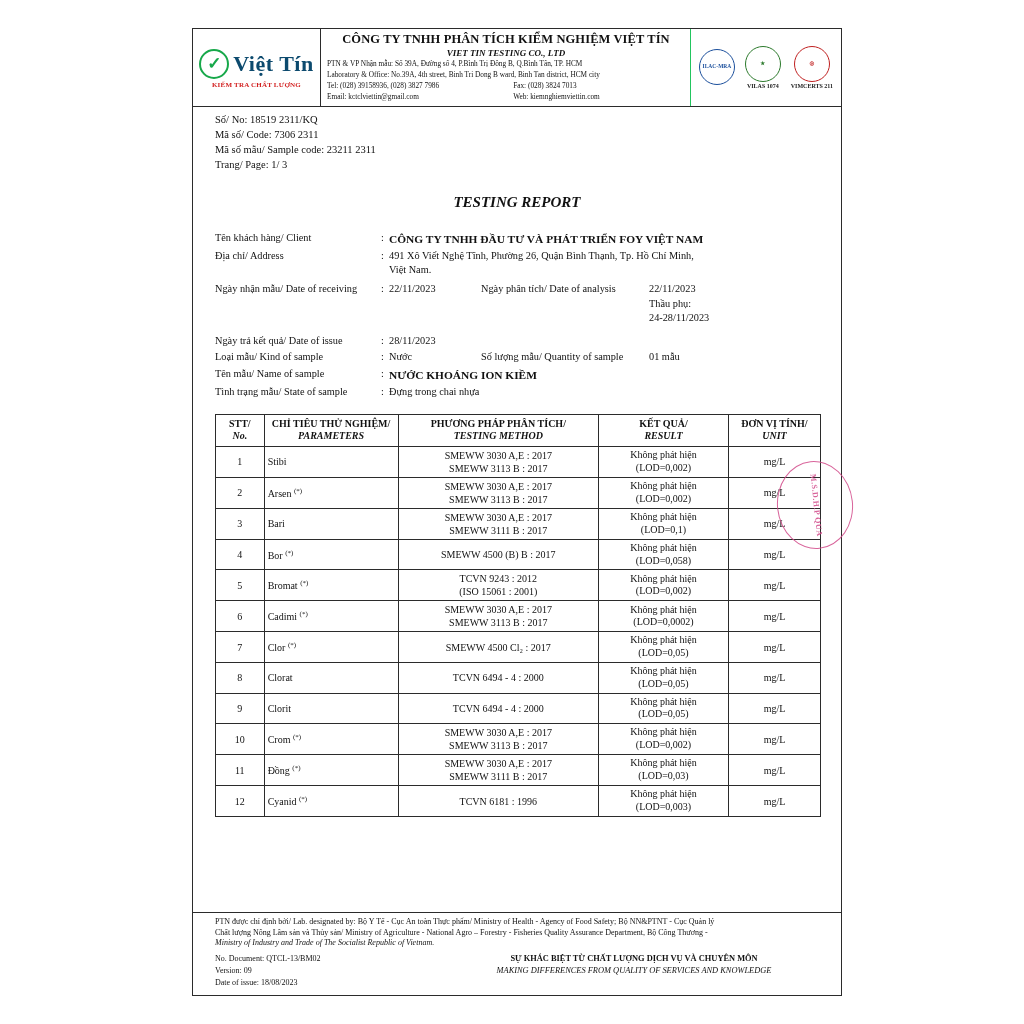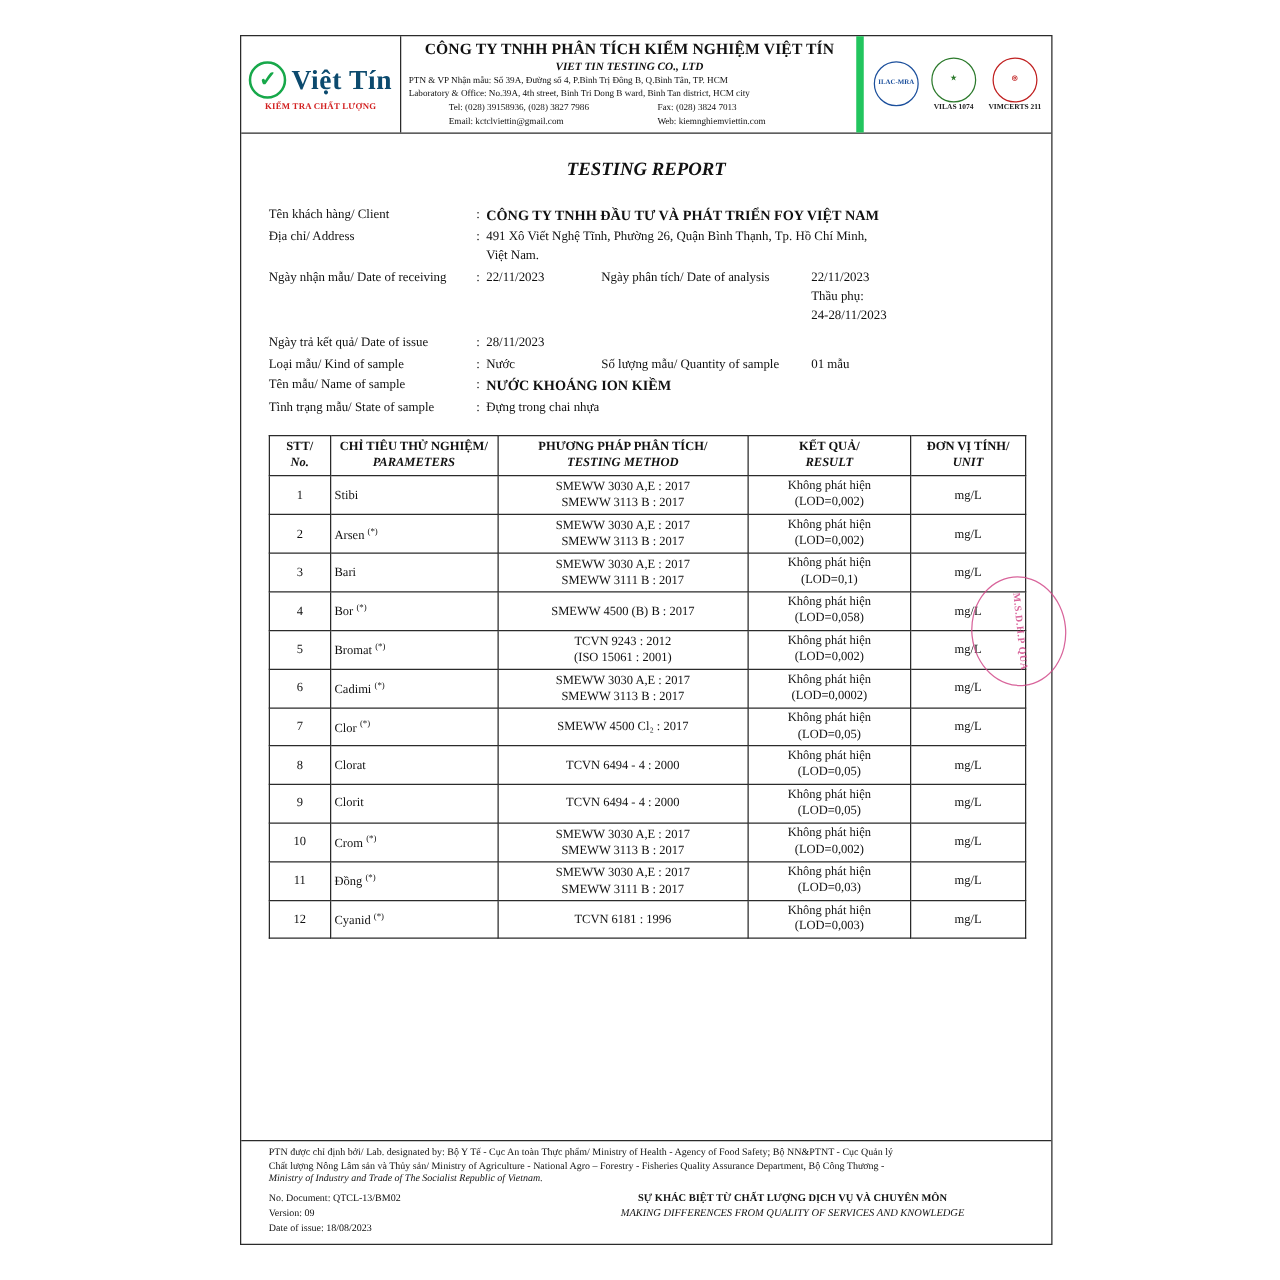--- a/index.html
+++ b/index.html
@@ -42,30 +42,30 @@
     font-family:"Liberation Serif", serif;
     font-size:22px;font-weight:bold;color:#0c4a6e;letter-spacing:.5px;
   }
   .logo-sub{
     font-size:7px;color:#d21f1f;font-weight:bold;margin-top:2px;letter-spacing:.2px;
   }
   .hdr-mid{
     flex:1;
     padding:3px 5px 0 6px;
     box-sizing:border-box;
-    border-right:6px solid #22c55e;
+    border-right:1px solid #22c55e;
   }
   .co-name{
     text-align:center;font-weight:bold;font-size:12.5px;letter-spacing:.1px;
   }
   .co-name2{
     text-align:center;font-weight:bold;font-style:italic;font-size:9px;margin-top:1px;
   }
   .co-line{font-size:7.3px;line-height:1.38;margin-top:1px;}
-  .co-flex{display:flex;margin-left:32px;}
+  .co-flex{display:flex;}
   .co-flex > div:first-child{width:52%;}
   .hdr-accr{
     width:150px;
     display:flex;align-items:center;justify-content:space-around;
     padding:0 3px;
     box-sizing:border-box;
   }
   .acc{display:flex;flex-direction:column;align-items:center;}
   .acc-logo{
     width:34px;height:34px;border-radius:50%;
@@ -199,20 +199,26 @@
         <div class="acc-logo acc-b">★</div>
         <div class="acc-cap">VILAS 1074</div>
       </div>
       <div class="acc">
         <div class="acc-logo acc-c">◎</div>
         <div class="acc-cap">VIMCERTS 211</div>
       </div>
     </div>
   </div>
 
+  <div class="meta">
+    <div>Số/ No: 18519 2311/KQ</div>
+    <div>Mã số/ Code: 7306 2311</div>
+    <div>Mã số mẫu/ Sample code: 23211 2311</div>
+    <div>Trang/ Page: 1/ 3</div>
+  </div>
 
   <div class="title2">TESTING REPORT</div>
 
   <div class="info">
     <div class="irow">
       <div class="ilab">Tên khách hàng/ Client</div>
       <div class="icol">:</div>
       <div class="ival bold">CÔNG TY TNHH ĐẦU TƯ VÀ PHÁT TRIỂN FOY VIỆT NAM</div>
     </div>
     <div class="irow">

